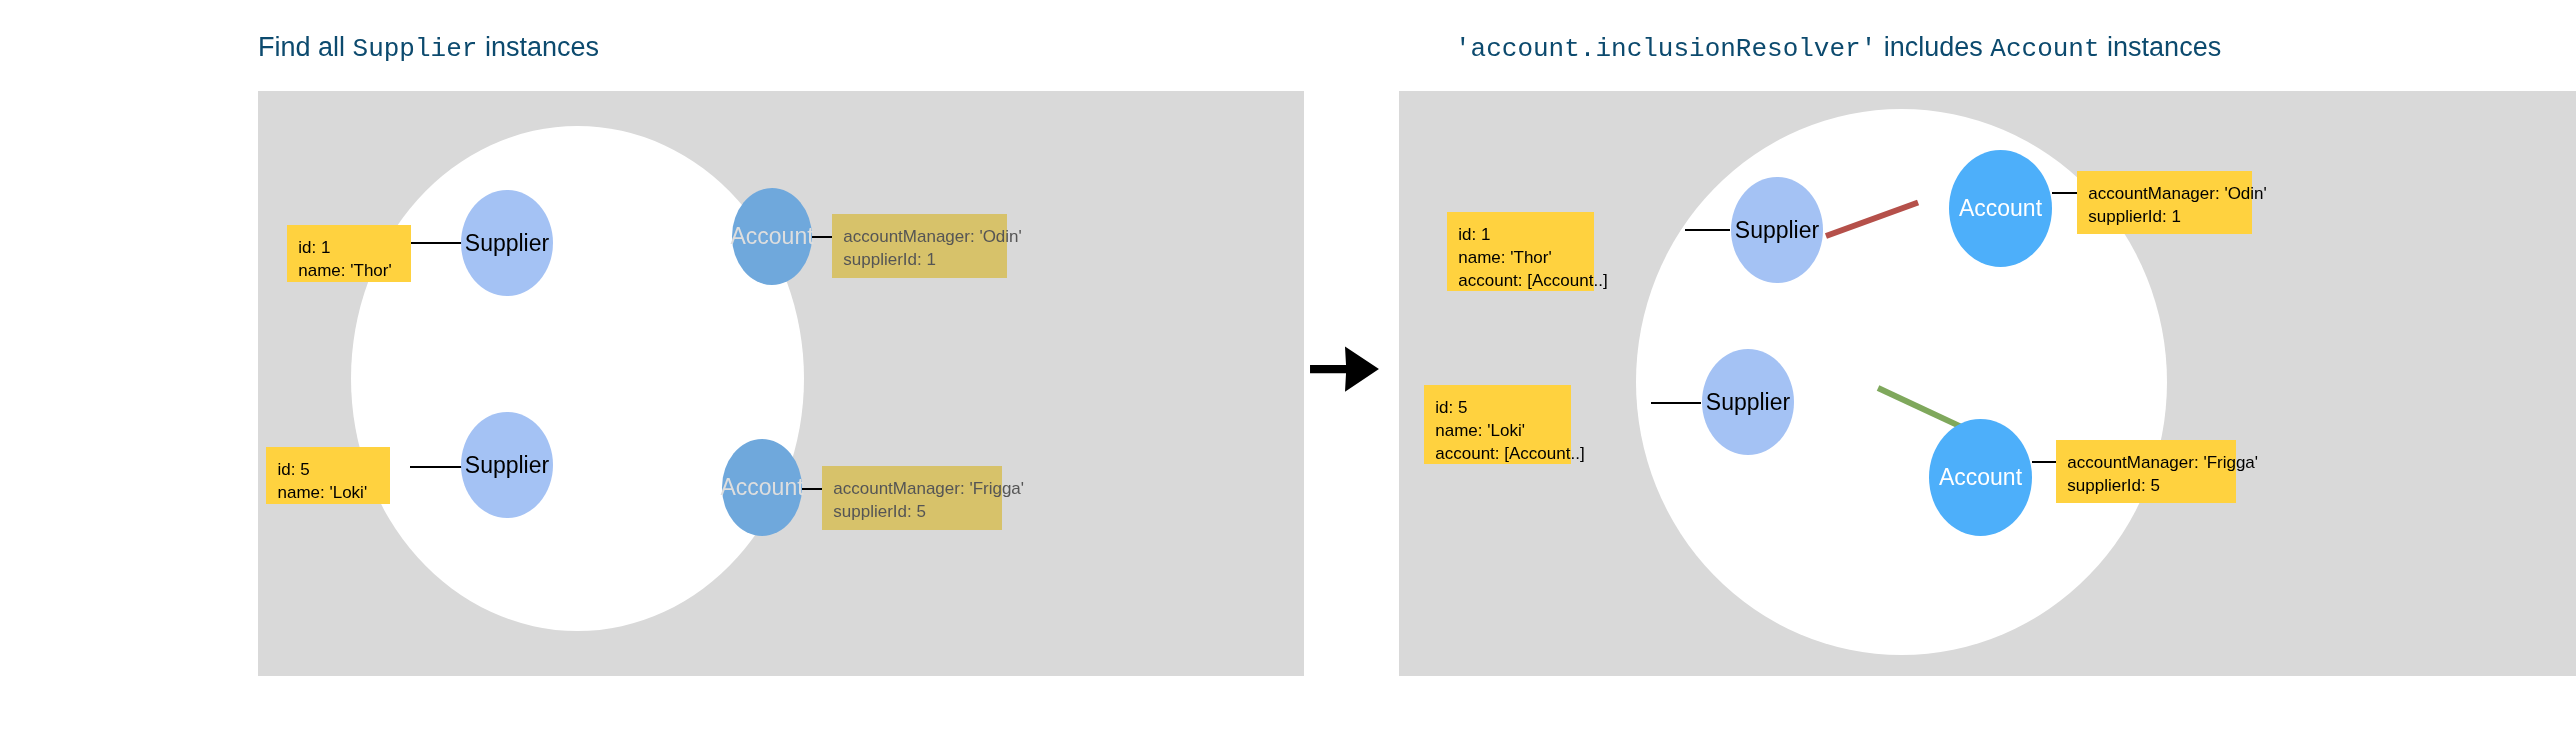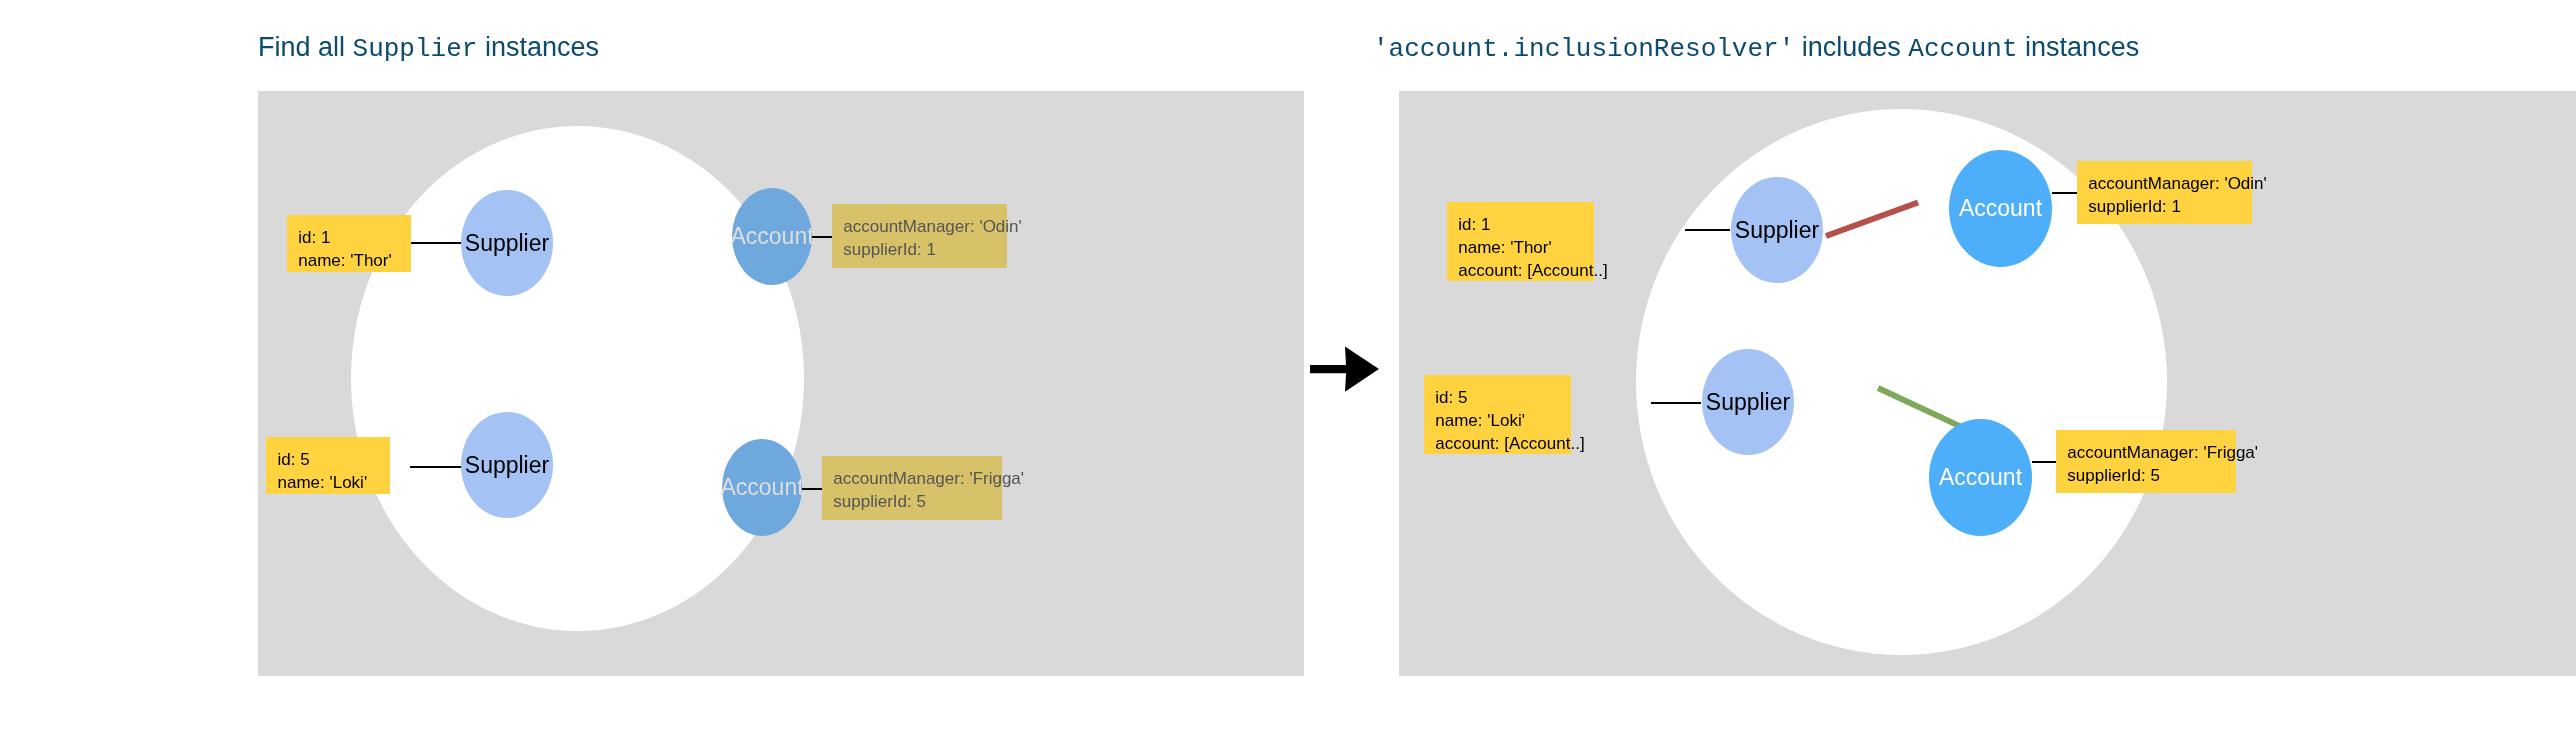--- a/index.html
+++ b/index.html
@@ -29,21 +29,21 @@
     color: #0c4a6e;
     font-size: 27px;
     line-height: 1;
     font-family: "Liberation Sans", sans-serif;
   }
   .panel-title .mono {
     font-family: "Liberation Mono", monospace;
     font-size: 26px;
   }
   #title-left  { left: 258px;  top: 34px; }
-  #title-right { left: 1373px; top: 34px; }
+  #title-right { left: 1455px; top: 34px; }
 
   
   .panel {
     position: absolute;
     background: #d9d9d9;
     box-sizing: border-box;
   }
   #panel-left  { left: 258px;  top: 91px; width: 1046px; height: 585px; }
   #panel-right { left: 1399px; top: 91px; width: 1200px; height: 585px; }
 
@@ -90,20 +90,21 @@
 
   
   .attr-box {
     position: absolute;
     box-sizing: border-box;
     padding: 12.4px 11.3px;
     font-size: 17px;
     line-height: 1.34;
     white-space: nowrap;
     font-family: "Liberation Sans", sans-serif;
+    margin-top: 10px;
   }
   .attr-yellow {
     background: #ffd23f;
     color: #000000;
   }
   .attr-tan {
     background: #d7c26a;
     color: #555555;
   }
   .attr-box .row { display: block; }

